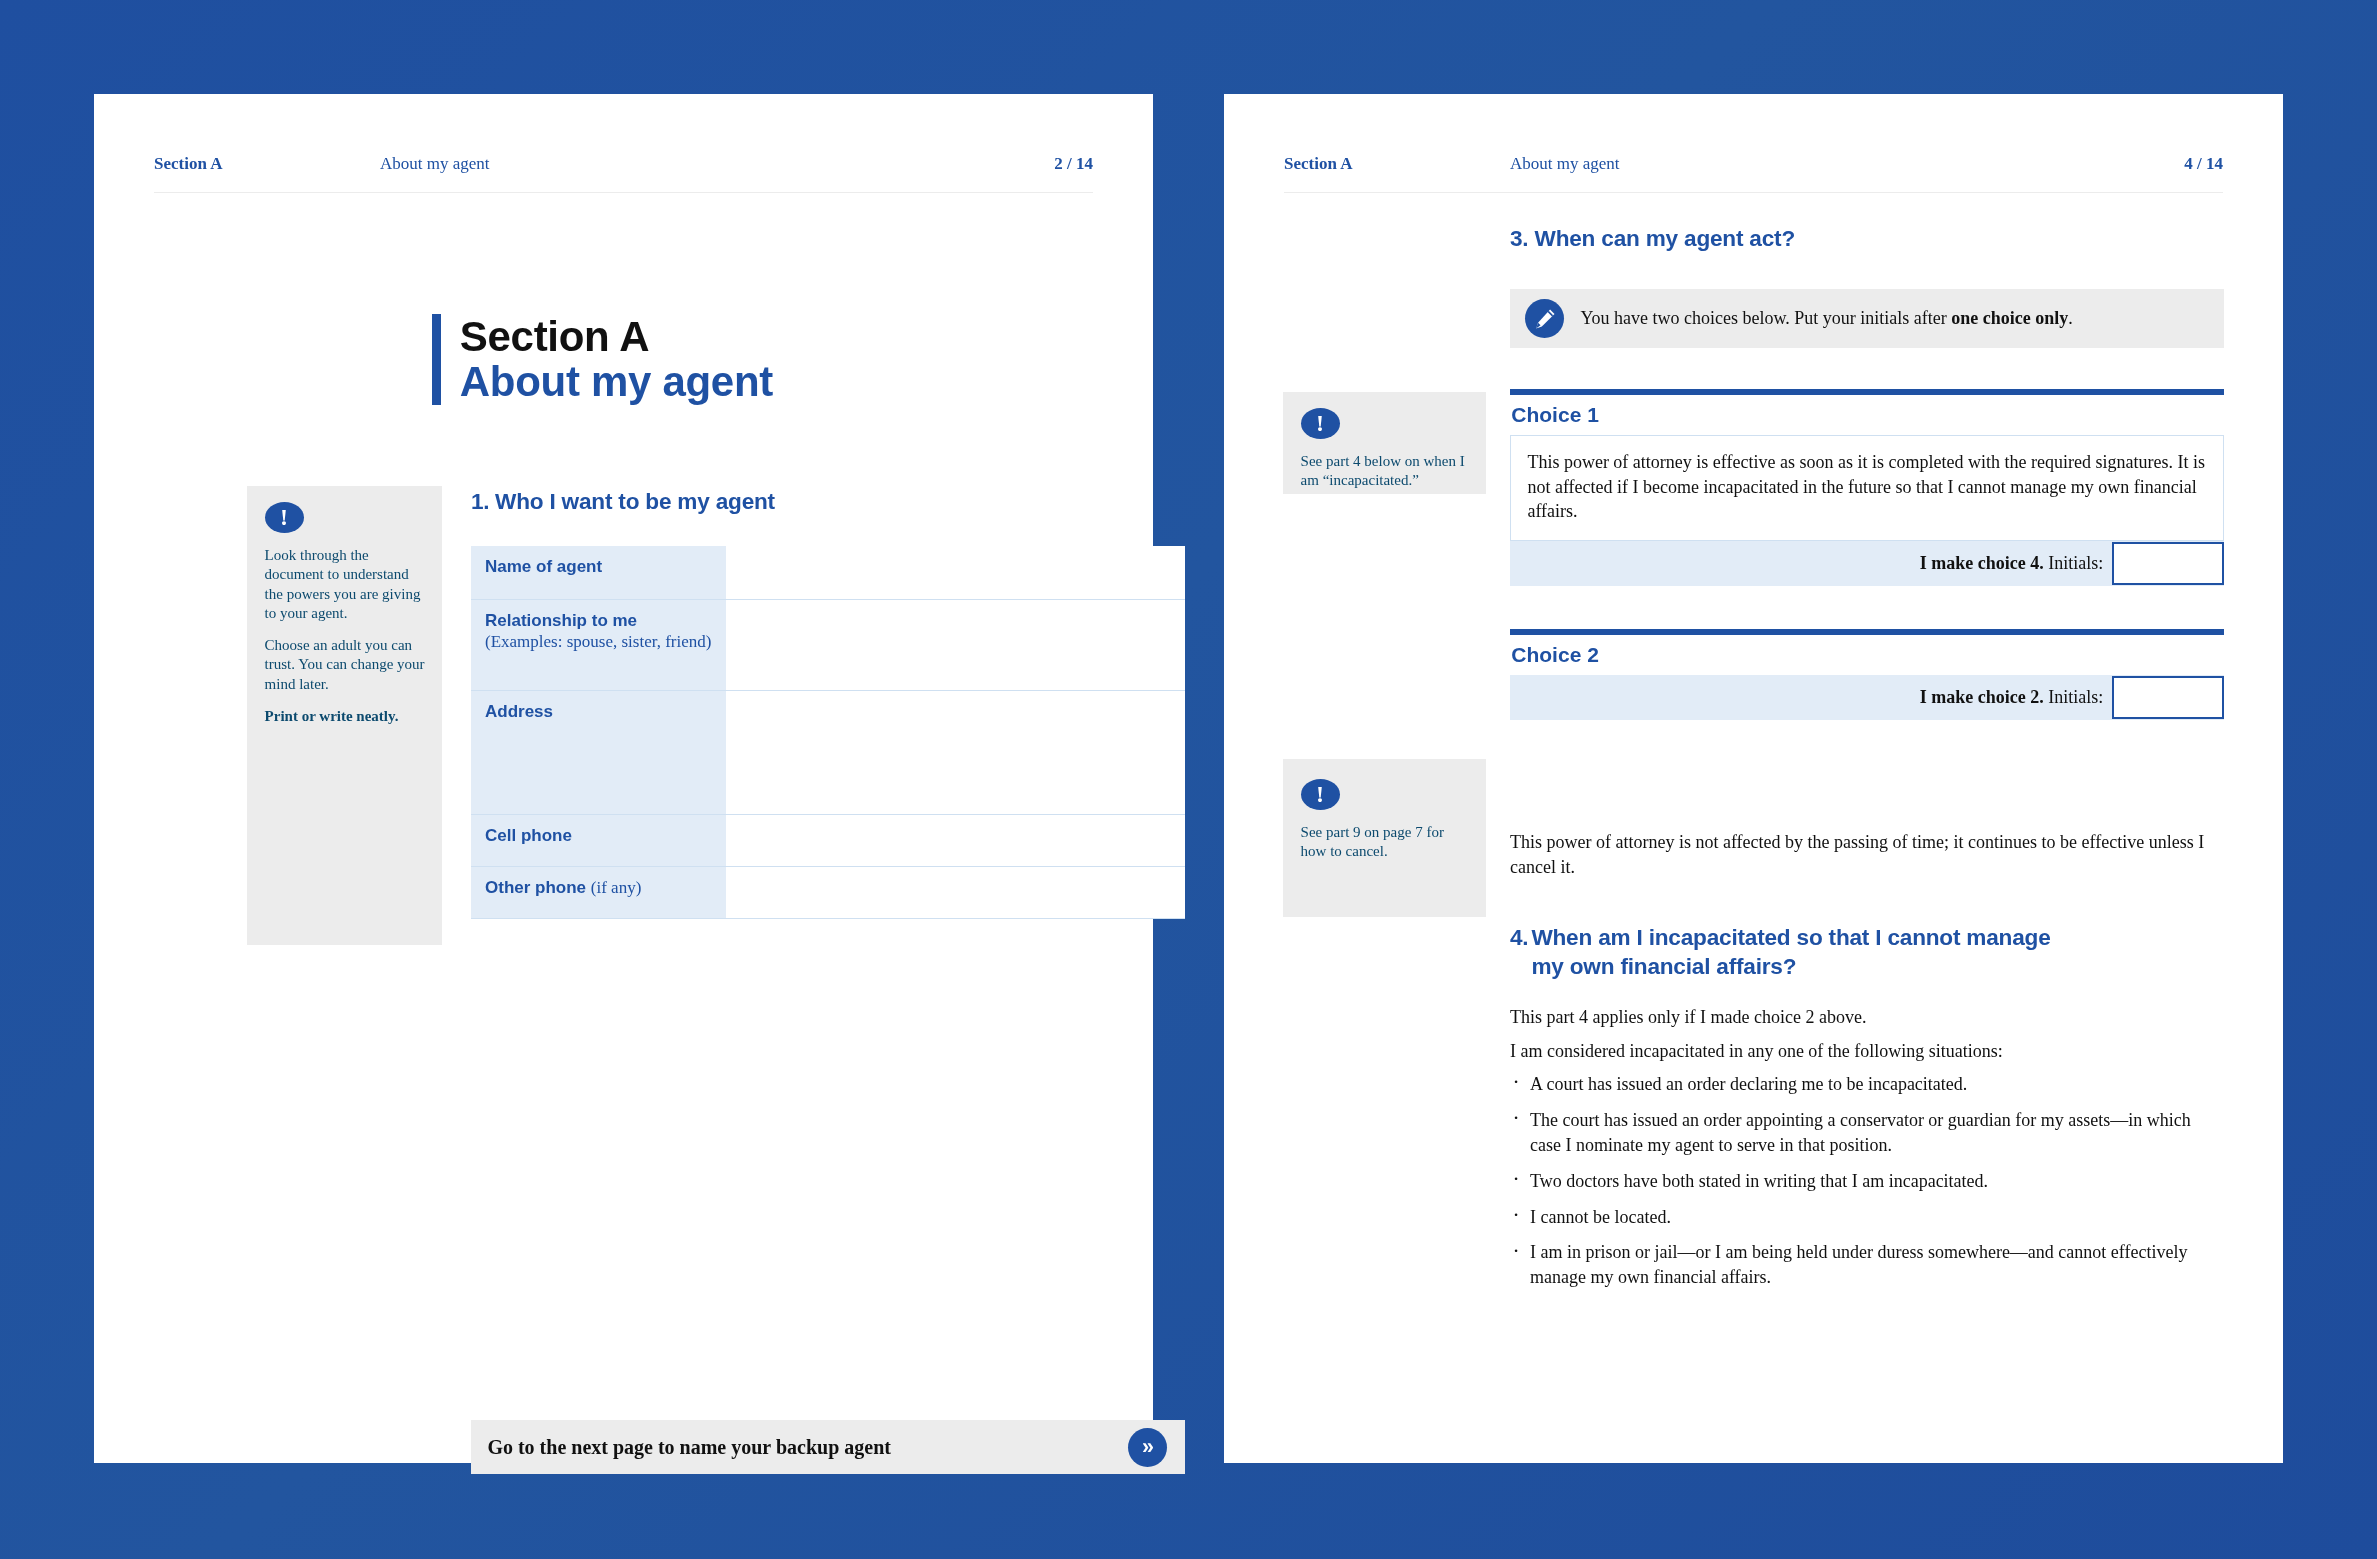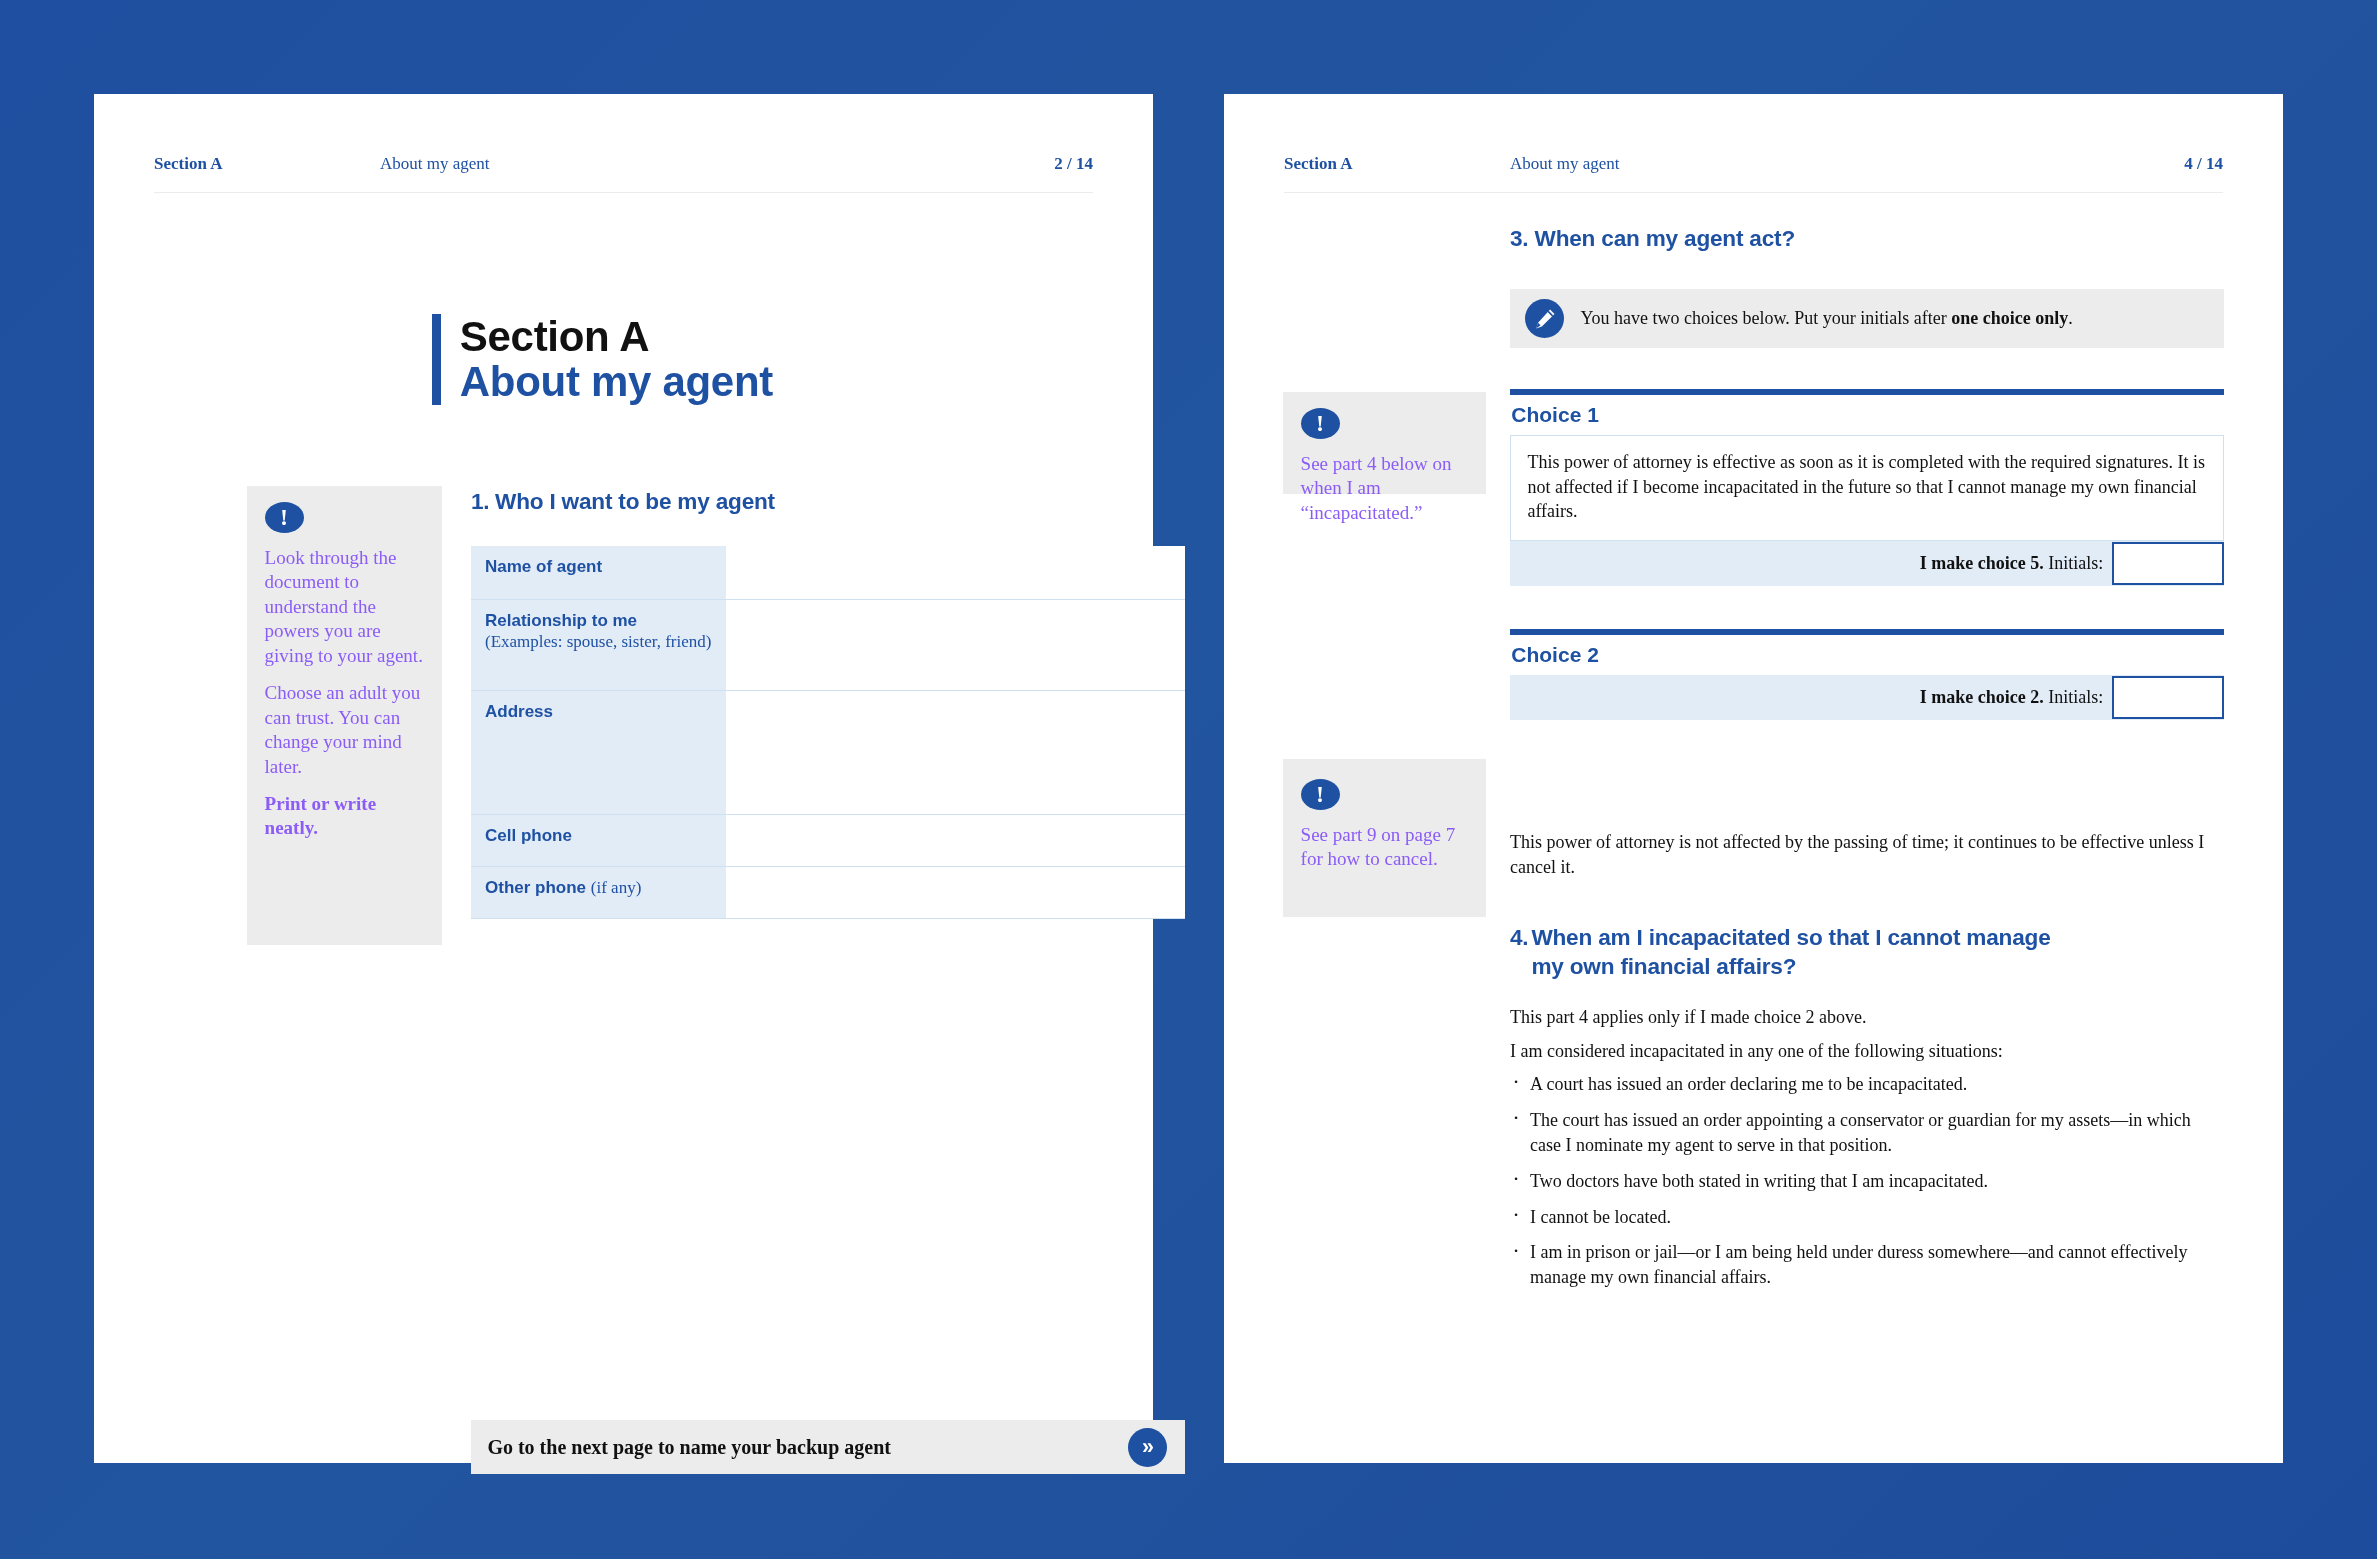--- a/index.html
+++ b/index.html
@@ -86,23 +86,23 @@
     font-family: "Liberation Serif", serif;
     font-weight: bold;
     font-size: 24px;
     line-height: 31px;
     text-align: center;
     margin-bottom: 12.6px;
   }
   .callout p {
     margin: 0 0 12.6px 0;
     font-family: "Liberation Serif", serif;
-    font-size: 19px;
+    font-size: 15px;
     line-height: 1.29;
-    color: #8b5cf6;
+    color: #0c4a6e;
   }
   .callout p:last-child { margin-bottom: 0; }
   .callout p.em { font-weight: bold; }
 
   #callout-left  { left: 153px; top: 392px; width: 195px; height: 459px; }
   #callout-r1    { left: 1283px; top: 392px; width: 203px; height: 102px; }
   #callout-r2    { left: 1283px; top: 759px; width: 203px; height: 158px; }
   #callout-r2 .bang { margin-top: 3.8px; }
 
   
@@ -424,21 +424,21 @@
     <p>See part 9 on page 7 for how to cancel.</p>
   </div>
 
   <div class="choice-block" id="choice-1">
     <div class="choice-rule"></div>
     <div class="choice-label">Choice 1</div>
     <div class="choice-box">
       <p>This power of attorney is effective as soon as it is completed with the required signatures. It is not affected if I become incapacitated in the future so that I cannot manage my own financial affairs.</p>
     </div>
     <div class="initials-row">
-      <span class="itxt"><b>I make choice 5.</b><span> Initials:</span></span>
+      <span class="itxt"><b>I make choice 4.</b><span> Initials:</span></span>
       <span class="initials-field"></span>
     </div>
   </div>
 
   <div class="choice-block" id="choice-2">
     <div class="choice-rule"></div>
     <div class="choice-label">Choice 2</div>
     <div class="initials-row">
       <span class="itxt"><b>I make choice 2.</b><span> Initials:</span></span>
       <span class="initials-field"></span>

